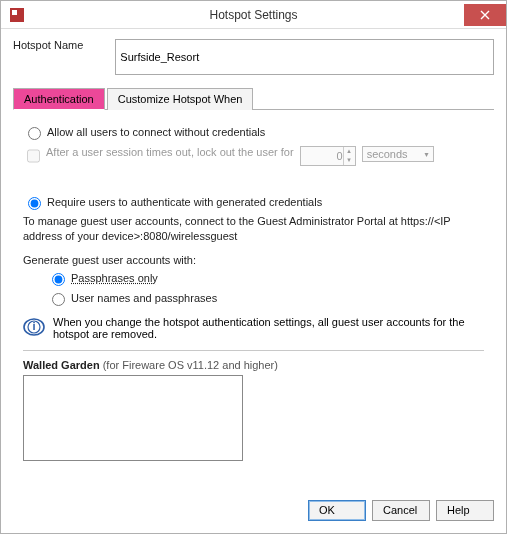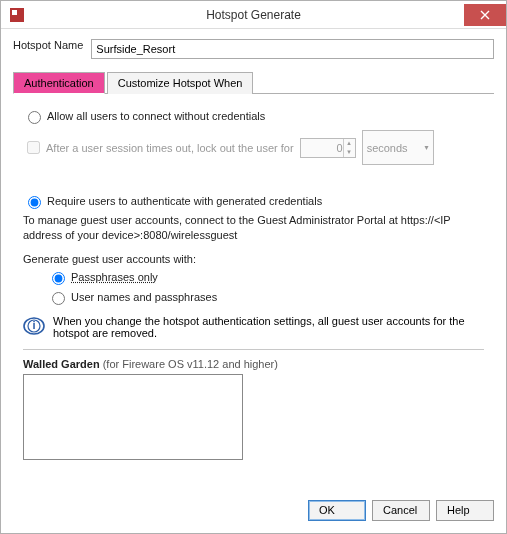--- a/index.html
+++ b/index.html
@@ -5,35 +5,35 @@
   * { box-sizing: border-box; font-family: "Segoe UI", Tahoma, sans-serif; font-size: 11px; }
   body { margin: 0; background: #fff; }
   .window { width: 507px; height: 534px; border: 1px solid #b0b0b0; background: #fff; display: flex; flex-direction: column; }
   .titlebar { height: 28px; background: #fff; display: flex; align-items: center; border-bottom: 1px solid #ddd; position: relative; }
   .titlebar .icon { width: 20px; height: 20px; margin-left: 6px; }
   .titlebar .title { position: absolute; left: 50%; transform: translateX(-50%); color: #333; font-size: 12px; }
   .titlebar .close { width: 42px; height: 22px; margin-left: auto; background: #c8504f; display: flex; align-items: center; justify-content: center; color: #fff; cursor: pointer; }
   .content { flex: 1; padding: 10px 12px 0 12px; overflow: hidden; }
   .row-name { display: flex; align-items: flex-start; margin-bottom: 12px; }
   .row-name label { color: #222; margin-right: 8px; }
-  .row-name input { flex: 1; height: 20px; border: 1px solid #aaa; padding: 0 4px; color: #000; }
+  .row-name input { flex: 1; height: 36px; border: 1px solid #aaa; padding: 0 4px; color: #000; margin-left: 24px; }
   .tabs { display: flex; border-bottom: 1px solid #b0b0b0; }
   .tab { padding: 4px 10px; border: 1px solid #b0b0b0; border-bottom: none; margin-right: 2px; background: #f4f4f4; position: relative; top: 1px; cursor: pointer; }
   .tab.active { background: #ec4899; border-bottom: 1px solid #fff; }
   .panel { padding: 10px 10px 0 10px; }
   .radio-row, .check-row { display: flex; align-items: center; margin: 4px 0; color: #222; }
   .radio-row input, .check-row input { margin-right: 6px; }
   .indent { margin-left: 20px; }
   .disabled, .disabled * { color: #9a9a9a !important; }
-  .timeout-row { display: flex; align-items: center; margin: 6px 0 28px 0; }
+  .timeout-row { display: flex; margin: 6px 0 28px 0; }
   .timeout-row input[type=checkbox] { margin-right: 6px; }
   .spin { width: 56px; height: 20px; border: 1px solid #bbb; display: flex; align-items: center; justify-content: flex-end; padding-right: 12px; margin: 0 6px; position: relative; background: #fafafa; }
   .spin .arrows { position: absolute; right: 0; top: 0; width: 12px; height: 100%; border-left: 1px solid #ccc; display: flex; flex-direction: column; }
   .spin .arrows div { flex: 1; font-size: 7px; line-height: 8px; text-align: center; color: #777; }
-  .select { width: 72px; height: 35px; border: 1px solid #bbb; display: flex; align-items: center; padding: 0 4px; background: #fafafa; justify-content: space-between; }
+  .select { width: 72px; height: 16px; border: 1px solid #bbb; display: flex; align-items: center; padding: 0 4px; background: #fafafa; justify-content: space-between; }
   .select .chev { font-size: 8px; color: #666; }
   .desc { color: #222; line-height: 1.35; margin: 4px 0 10px 0; }
   .subhead { color: #222; margin: 4px 0; }
   .radio-sub { margin-left: 4px; }
   .underline { text-decoration: underline dotted; }
   .info-row { display: flex; align-items: flex-start; margin: 10px 0; }
   .info-icon { width: 22px; height: 22px; margin-right: 8px; flex-shrink: 0; }
   .hr { border: none; border-top: 1px solid #c8c8c8; margin: 8px 0; }
   .garden-title { color: #222; }
   .garden-title .sub { color: #555; }
@@ -49,21 +49,21 @@
 <body>
 
 <div class="window">
   <div class="titlebar">
     <span class="icon">
       <svg viewBox="0 0 20 20">
           <rect x="3" y="3" width="14" height="14" fill="#b43333"></rect>
           <rect x="5" y="5" width="5" height="5" fill="#fff"></rect>
         </svg>
     </span>
-    <span class="title">Hotspot Generate</span>
+    <span class="title">Hotspot Settings</span>
     <div class="close">
       <svg width="10" height="10" viewBox="0 0 10 10">
           <path d="M1 1 L9 9 M9 1 L1 9" stroke="#fff" stroke-width="1.4"></path>
         </svg>
     </div>
   </div>
 
   <div class="content">
     <div class="row-name">
       <label>Hotspot Name</label>

